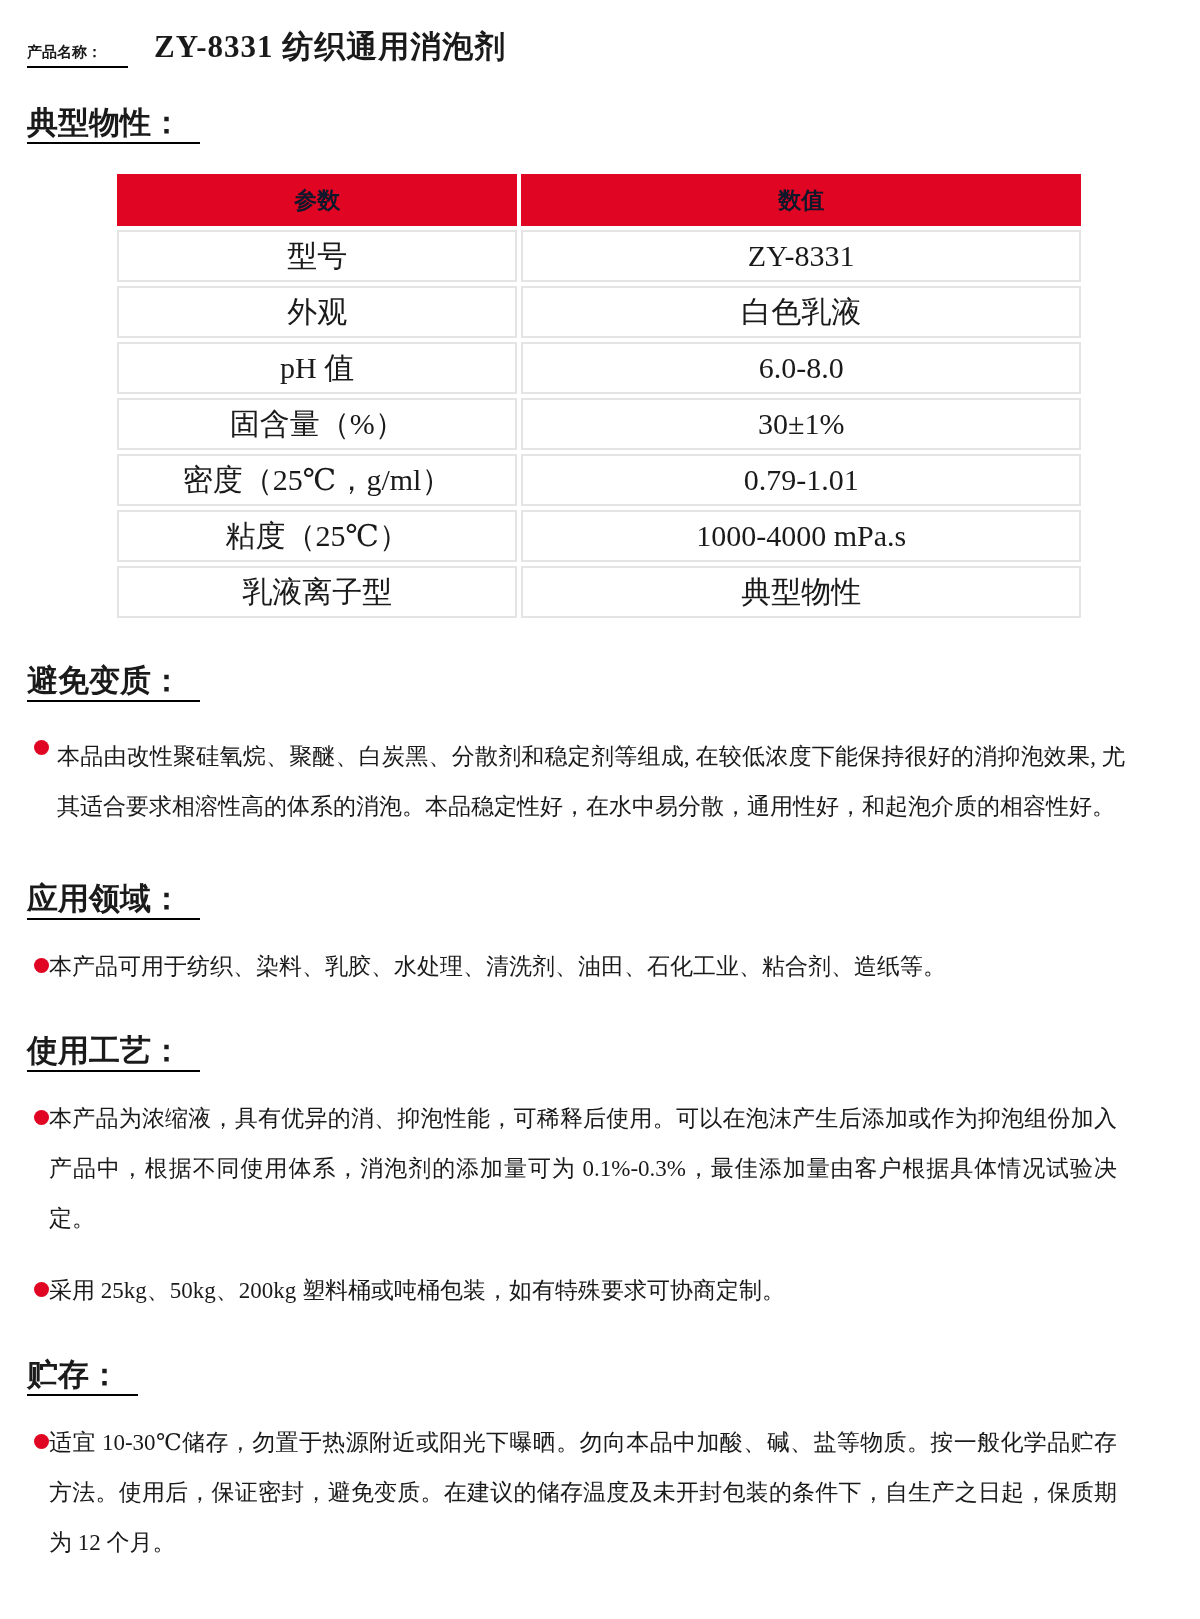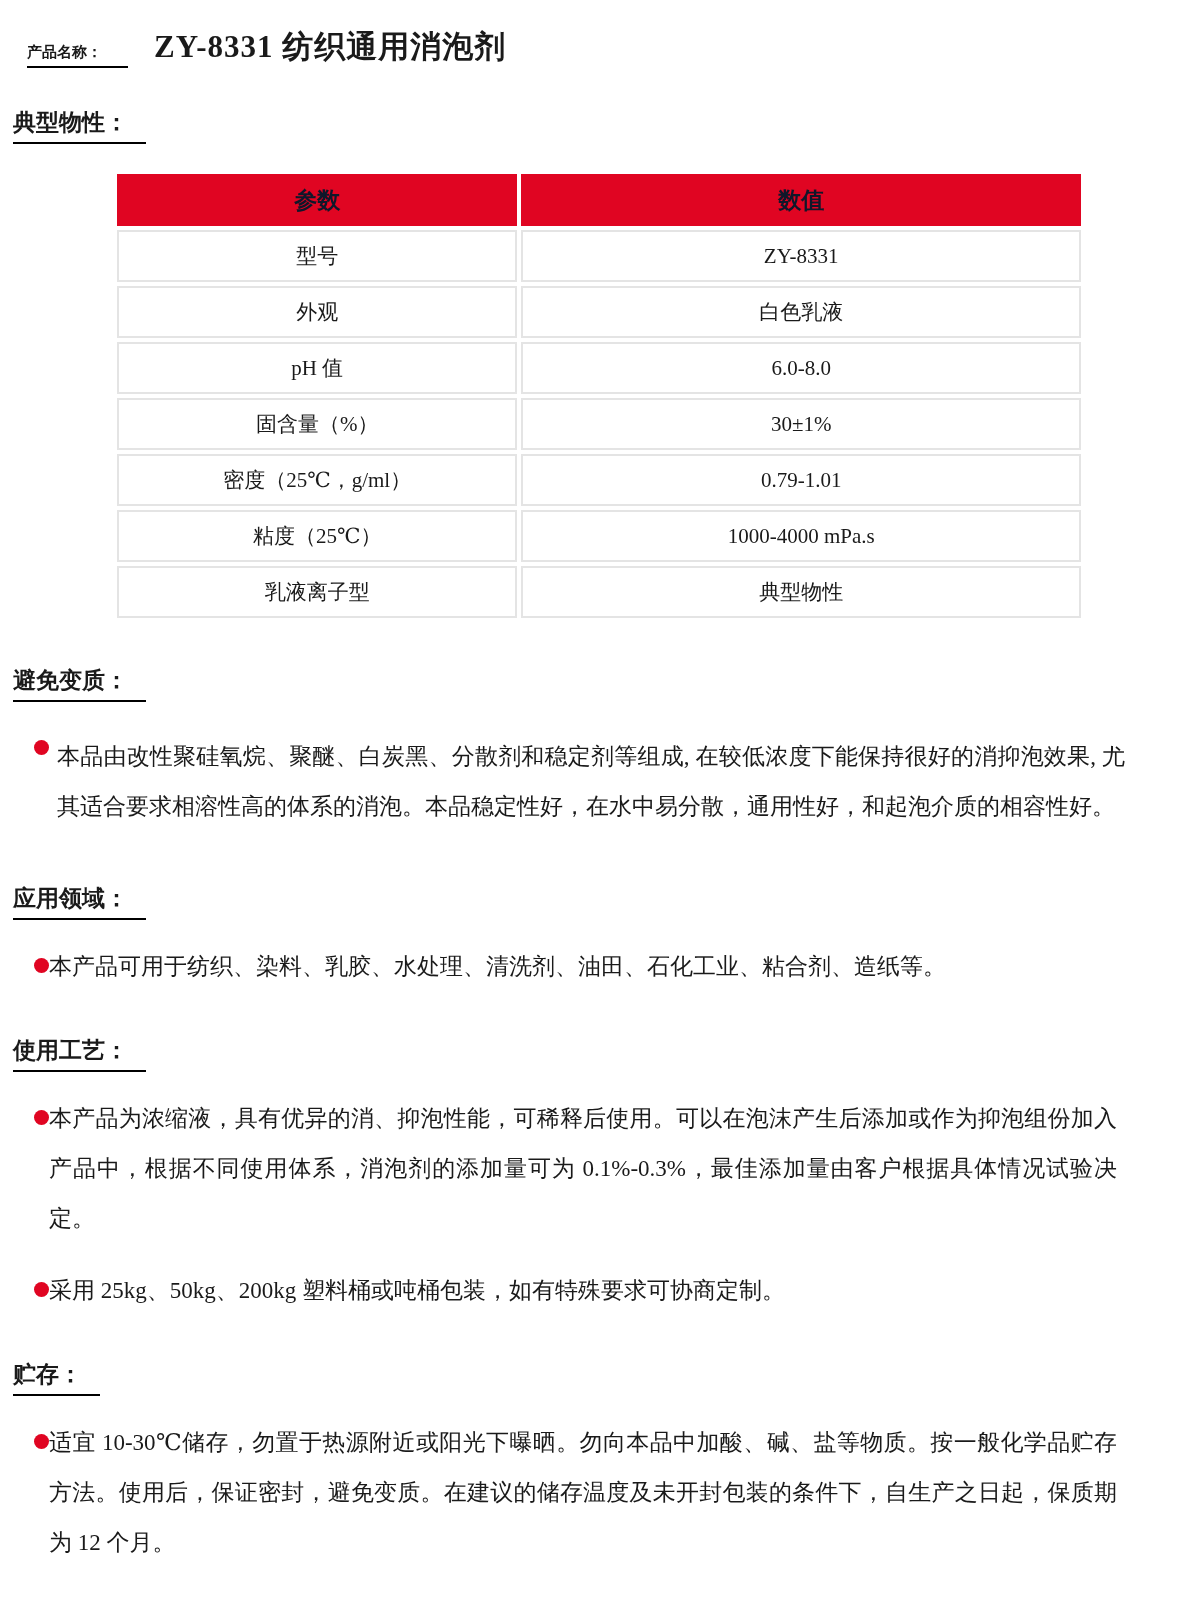--- a/index.html
+++ b/index.html
@@ -40,22 +40,22 @@
     display:inline-block;
     font-size:31px;
     font-weight:bold;
     margin-left:26px;
     vertical-align:baseline;
     letter-spacing:1px;
   }
 
   
   .sec-heading{
-    margin:44px 0 0 13px;
-    font-size:23px;
+    margin:44px 0 0 27px;
+    font-size:31px;
     font-weight:bold;
     line-height:30px;
   }
   .sec-heading .u{
     display:inline-block;
     border-bottom:2px solid #000;
     padding:0 18px 4px 0;
   }
   .sec-heading.first{margin-top:40px;}
 
@@ -72,21 +72,21 @@
     color:#0f172a;
     font-size:23px;
     font-weight:bold;
     height:52px;
     text-align:center;
     padding:0;
   }
   table.props td{
     background:#fff;
     border:2px solid var(--border);
-    font-size:21px;
+    font-size:30px;
     height:52px;
     text-align:center;
     padding:0 22px;
     color:var(--ink);
   }
   .col-param{width:41.7%;}
   .col-value{width:58.3%;}
 
   
   .bullet{

